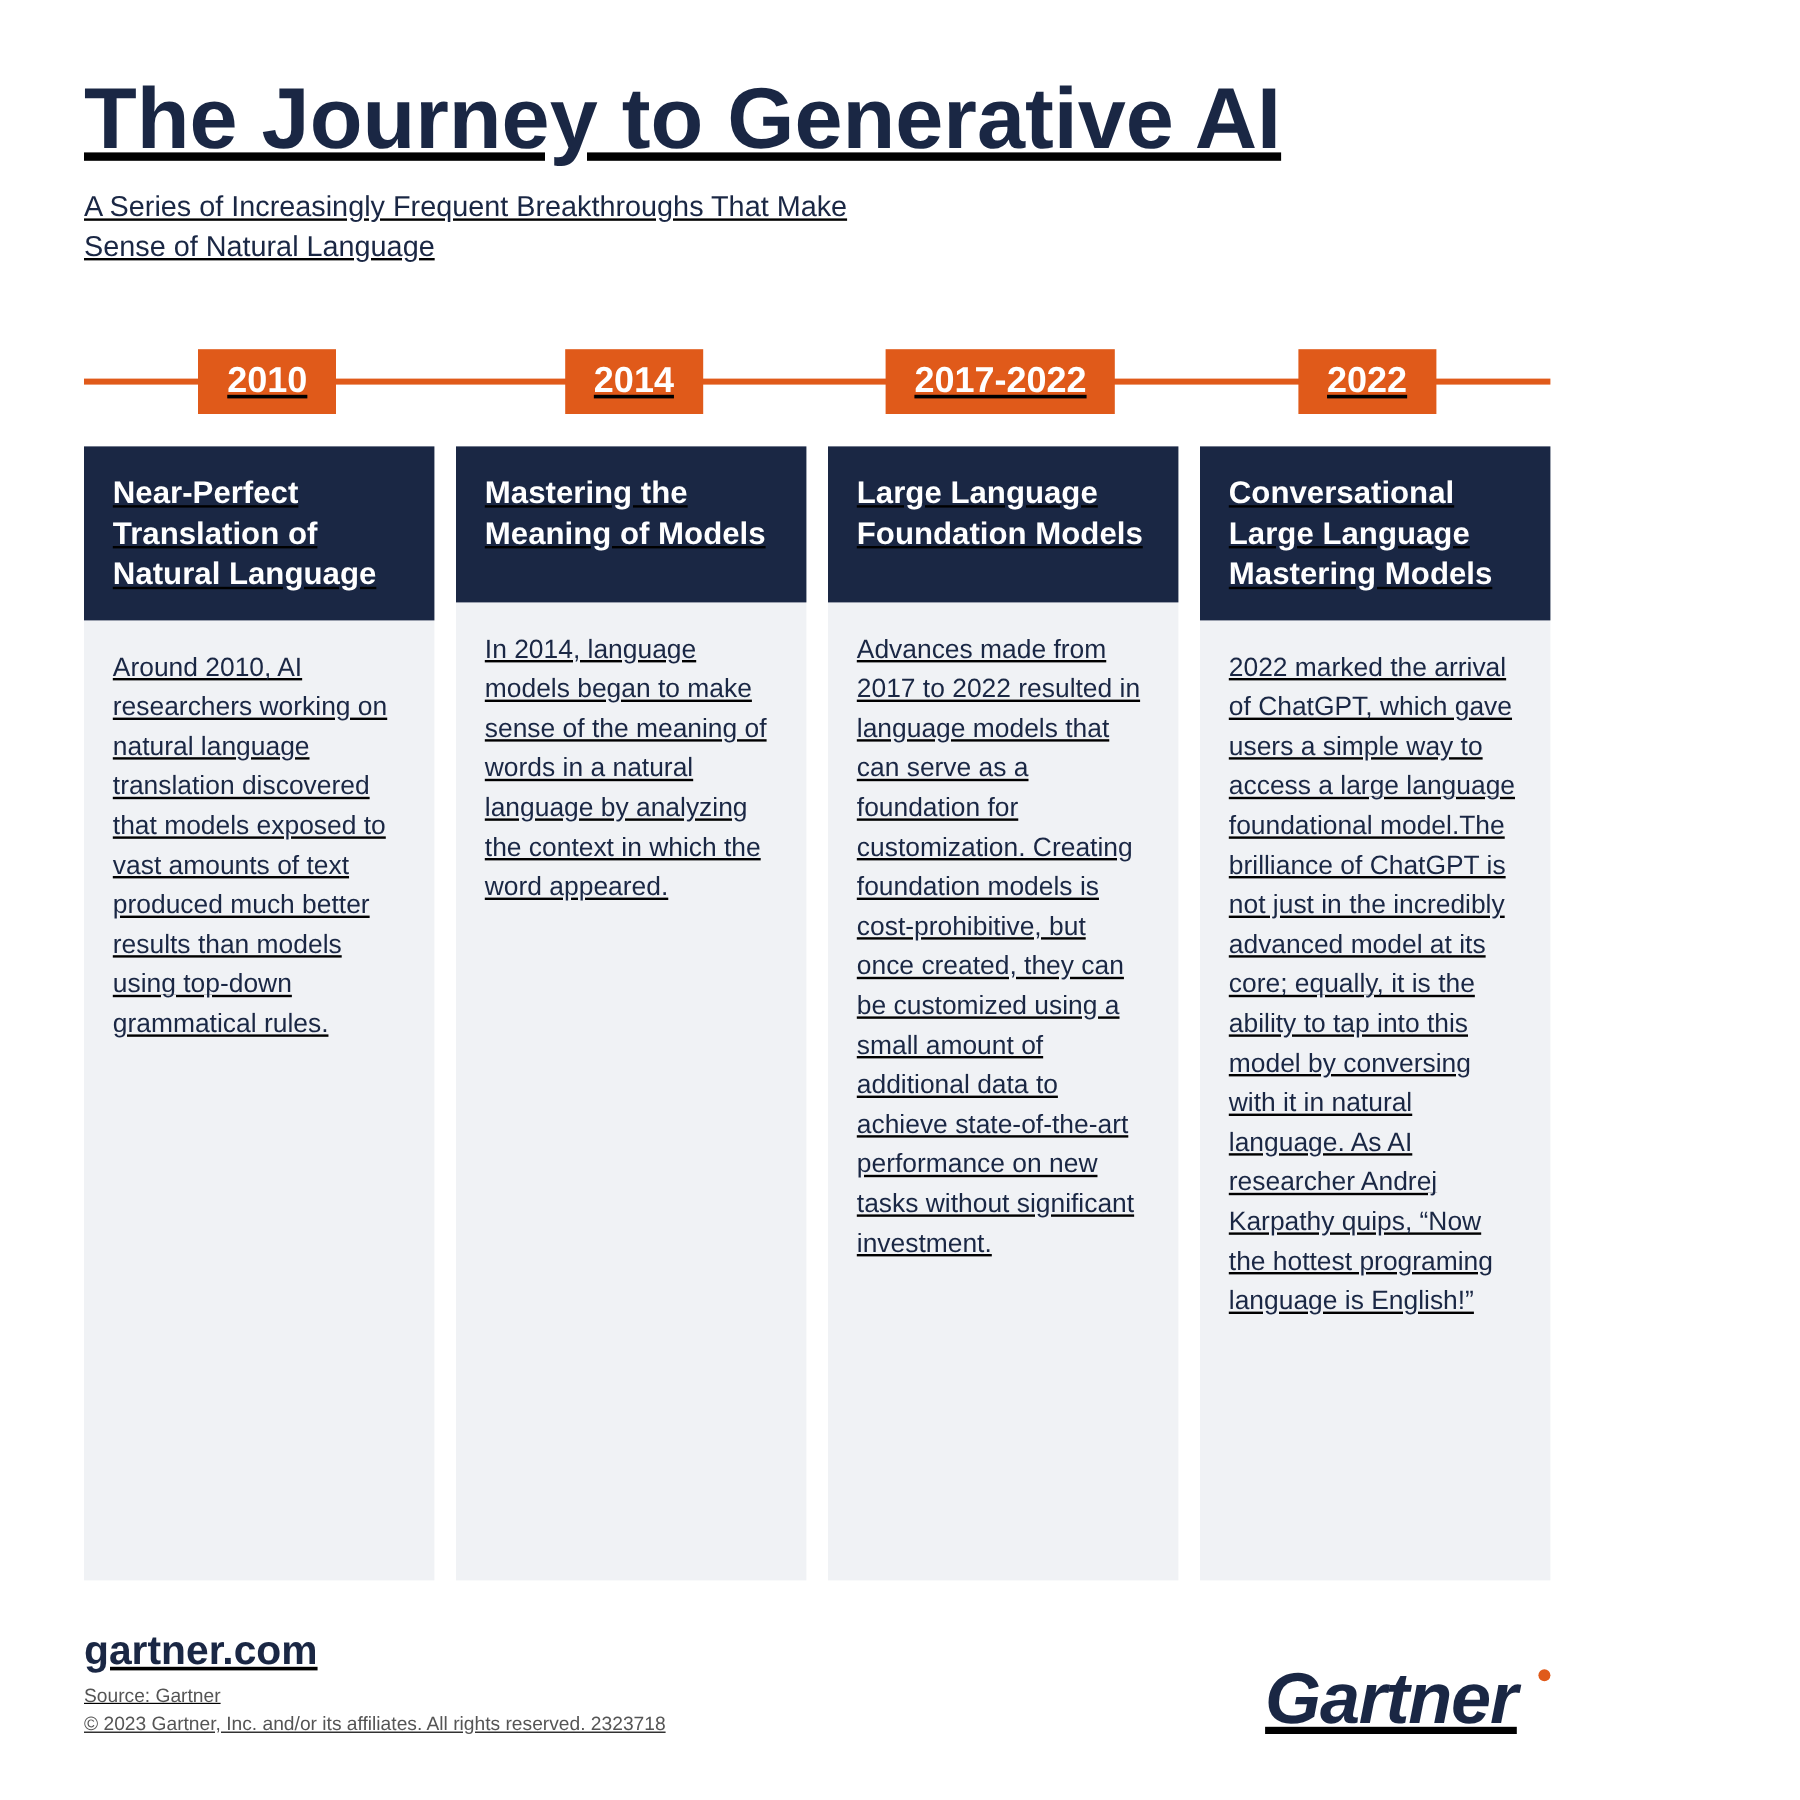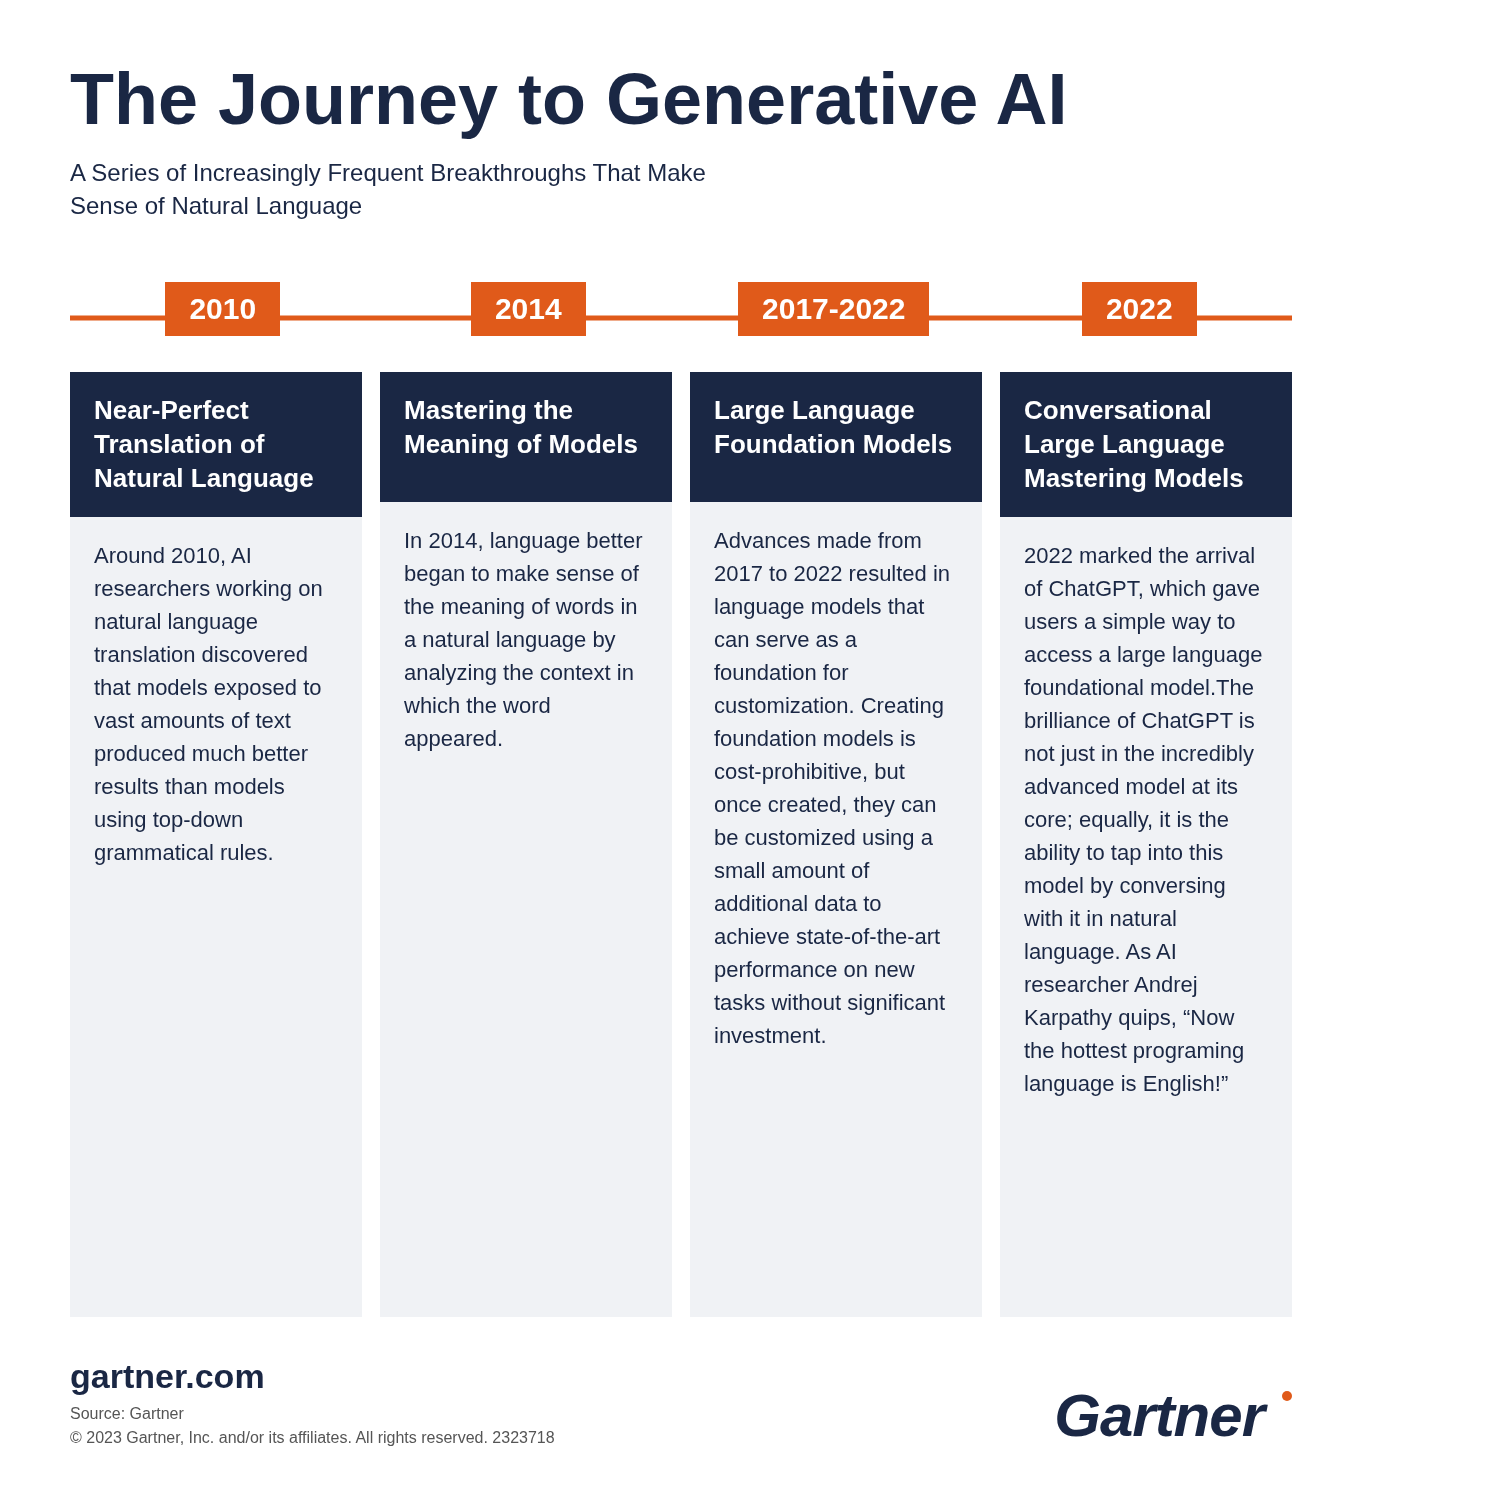--- a/index.html
+++ b/index.html
@@ -11,20 +11,21 @@
       overflow: hidden;
       position: relative;
     }
     .page {
       width: 1388px;
       height: 1500px;
       background: #ffffff;
       padding: 60px 96px 50px 70px;
       display: flex;
       flex-direction: column;
+      text-decoration: underline;
     }
     .main-title {
       font-size: 72px;
       font-weight: 900;
       color: #1a2744;
       line-height: 1.1;
       margin-bottom: 18px;
     }
     .subtitle {
       font-size: 24px;
@@ -36,21 +37,21 @@
     }
     
     .timeline-section {
       flex: 1;
       display: flex;
       flex-direction: column;
     }
     
     .years-row {
       display: flex;
-      align-items: flex-start;
+      align-items: center;
       position: relative;
       margin-bottom: 0;
       height: 72px;
     }
     
     .timeline-line {
       position: absolute;
       top: 50%;
       left: 0;
       right: 0;
@@ -183,21 +184,21 @@
       </div>
     </div>
 
     <div class="cards-row">
       <div class="card">
         <div class="card-header">Near-Perfect Translation of Natural Language</div>
         <div class="card-body">Around 2010, AI researchers working on natural language translation discovered that models exposed to vast amounts of text produced much better results than models using top-down grammatical rules.</div>
       </div>
       <div class="card">
         <div class="card-header">Mastering the Meaning of Models</div>
-        <div class="card-body">In 2014, language better began to make sense of the meaning of words in a natural language by analyzing the context in which the word appeared.</div>
+        <div class="card-body">In 2014, language models began to make sense of the meaning of words in a natural language by analyzing the context in which the word appeared.</div>
       </div>
       <div class="card">
         <div class="card-header">Large Language Foundation Models</div>
         <div class="card-body">Advances made from 2017 to 2022 resulted in language models that can serve as a foundation for customization. Creating foundation models is cost-prohibitive, but once created, they can be customized using a small amount of additional data to achieve state-of-the-art performance on new tasks without significant investment.</div>
       </div>
       <div class="card">
         <div class="card-header">Conversational Large Language Mastering Models</div>
         <div class="card-body">2022 marked the arrival of ChatGPT, which gave users a simple way to access a large language foundational model.The brilliance of ChatGPT is not just in the incredibly advanced model at its core; equally, it is the ability to tap into this model by conversing with it in natural language. As AI researcher Andrej Karpathy quips, “Now the hottest programing language is English!”</div>
       </div>
     </div>

